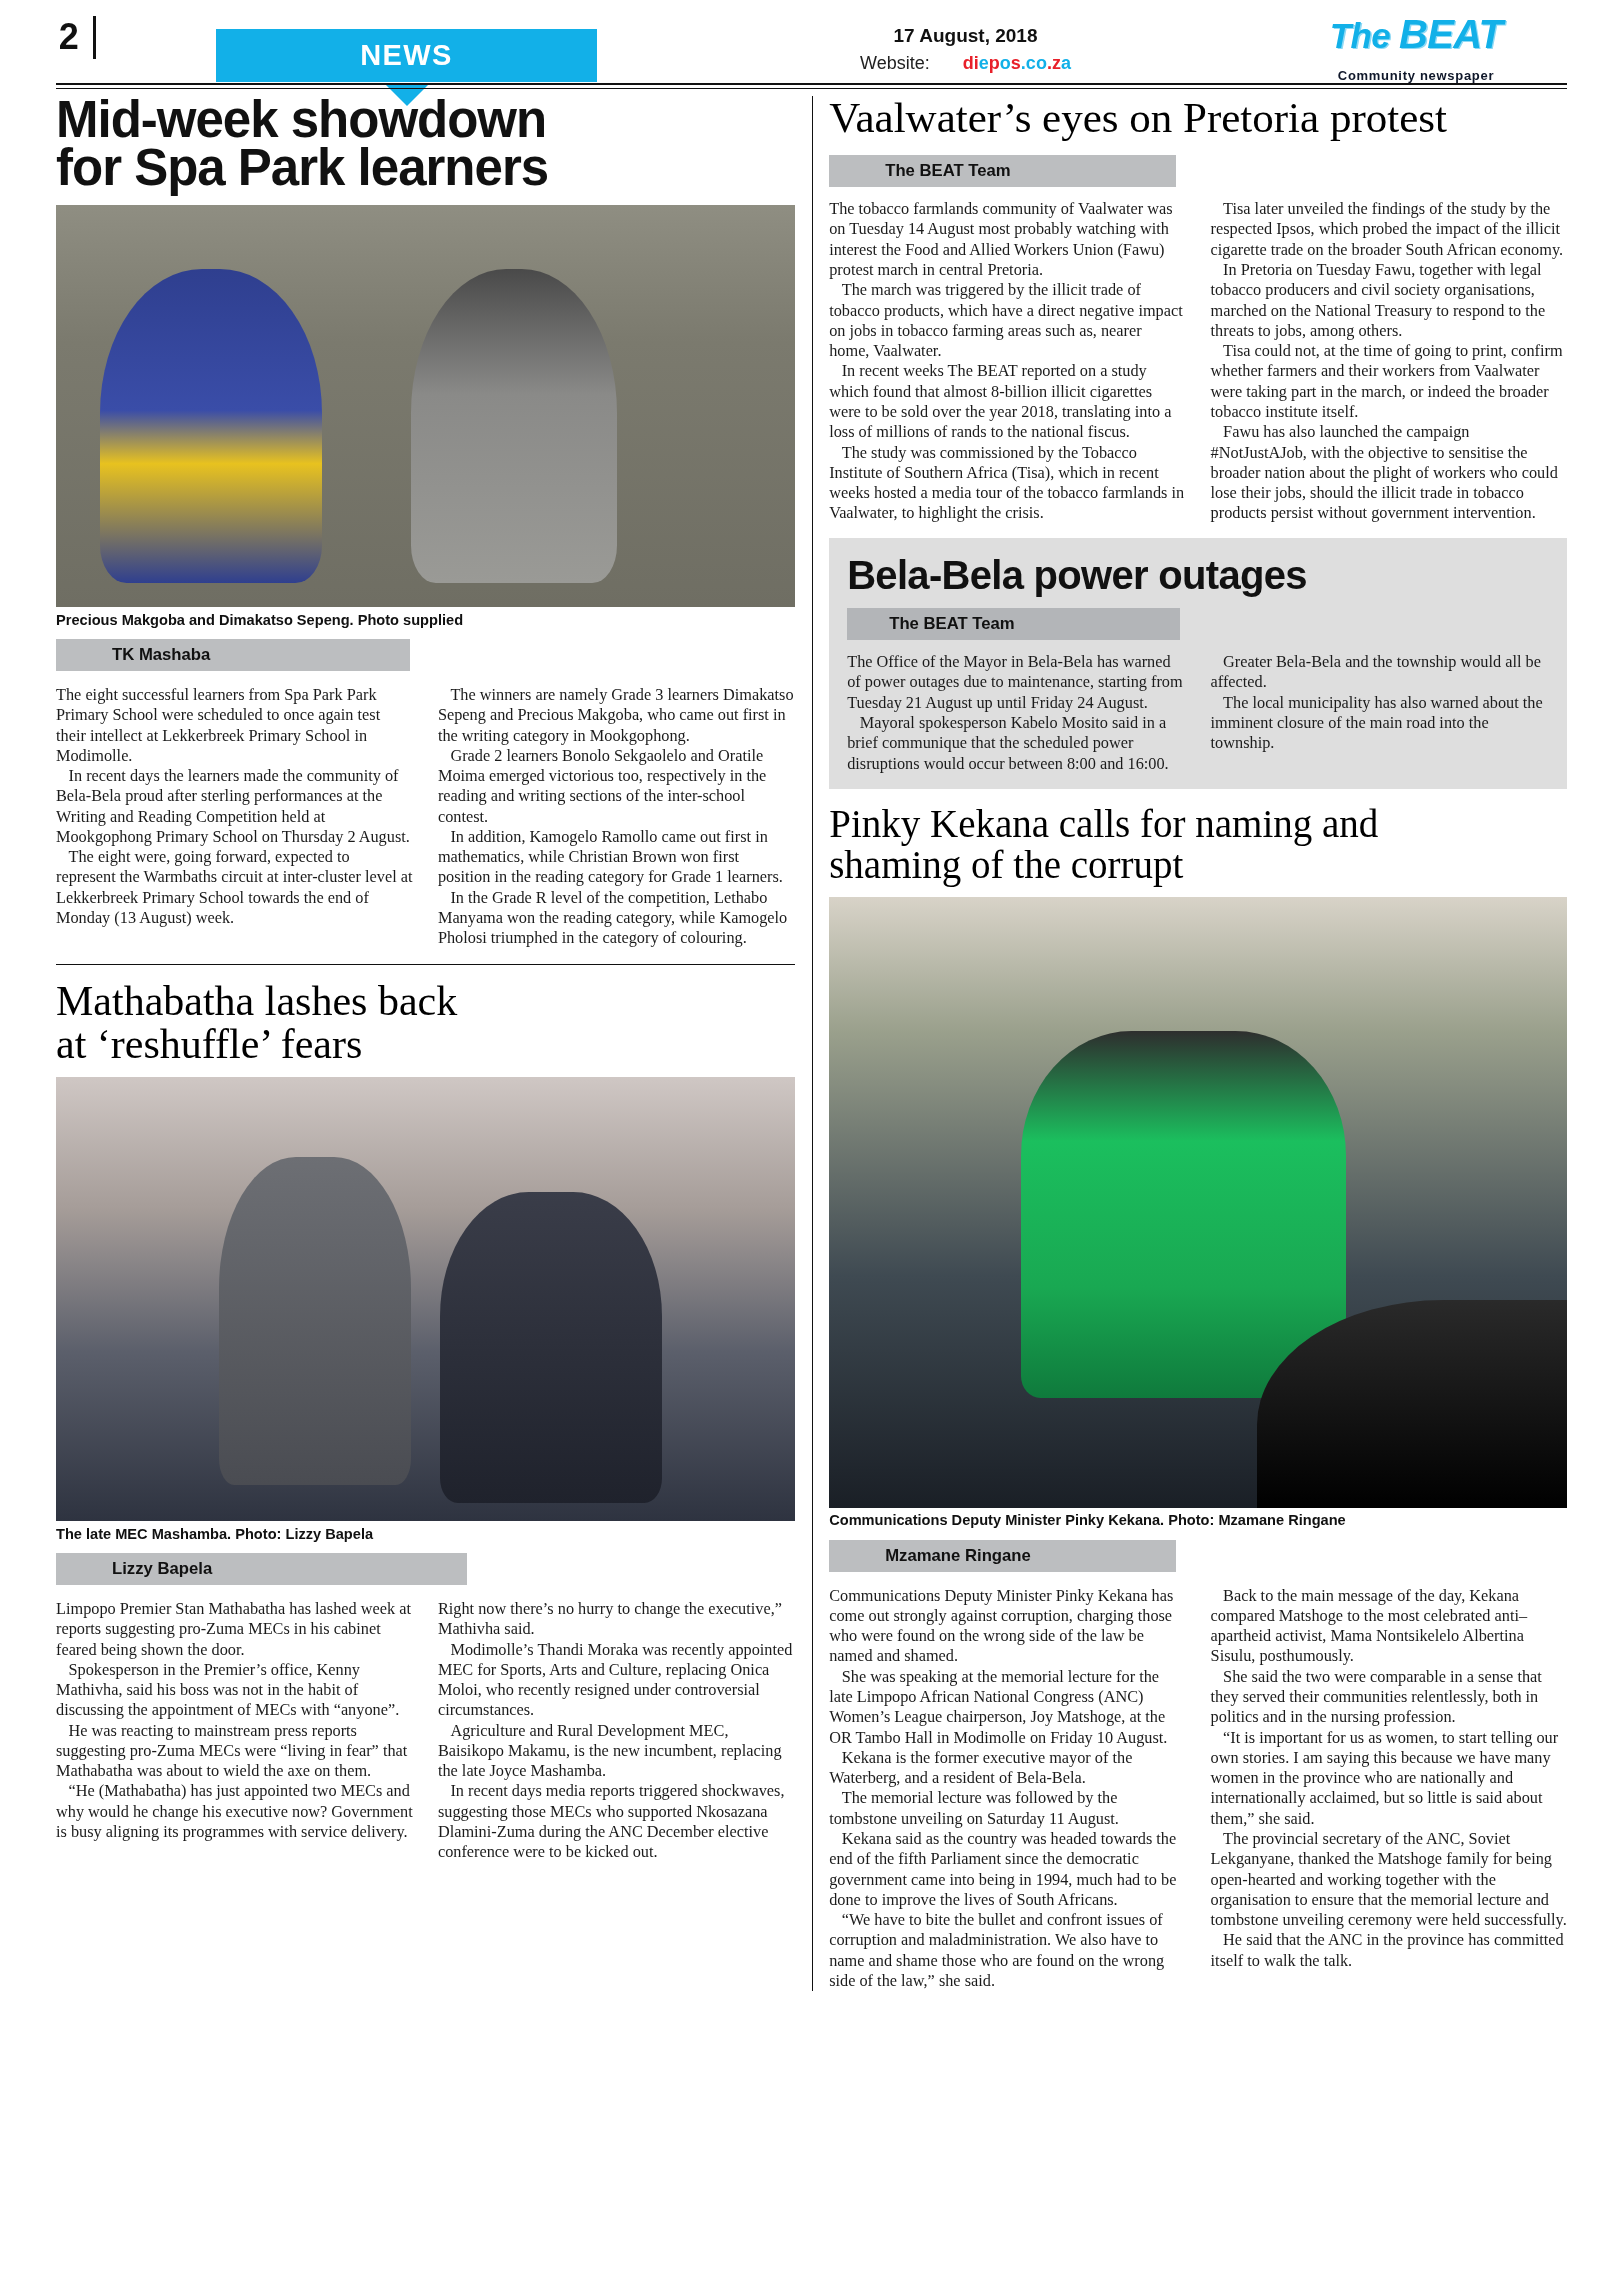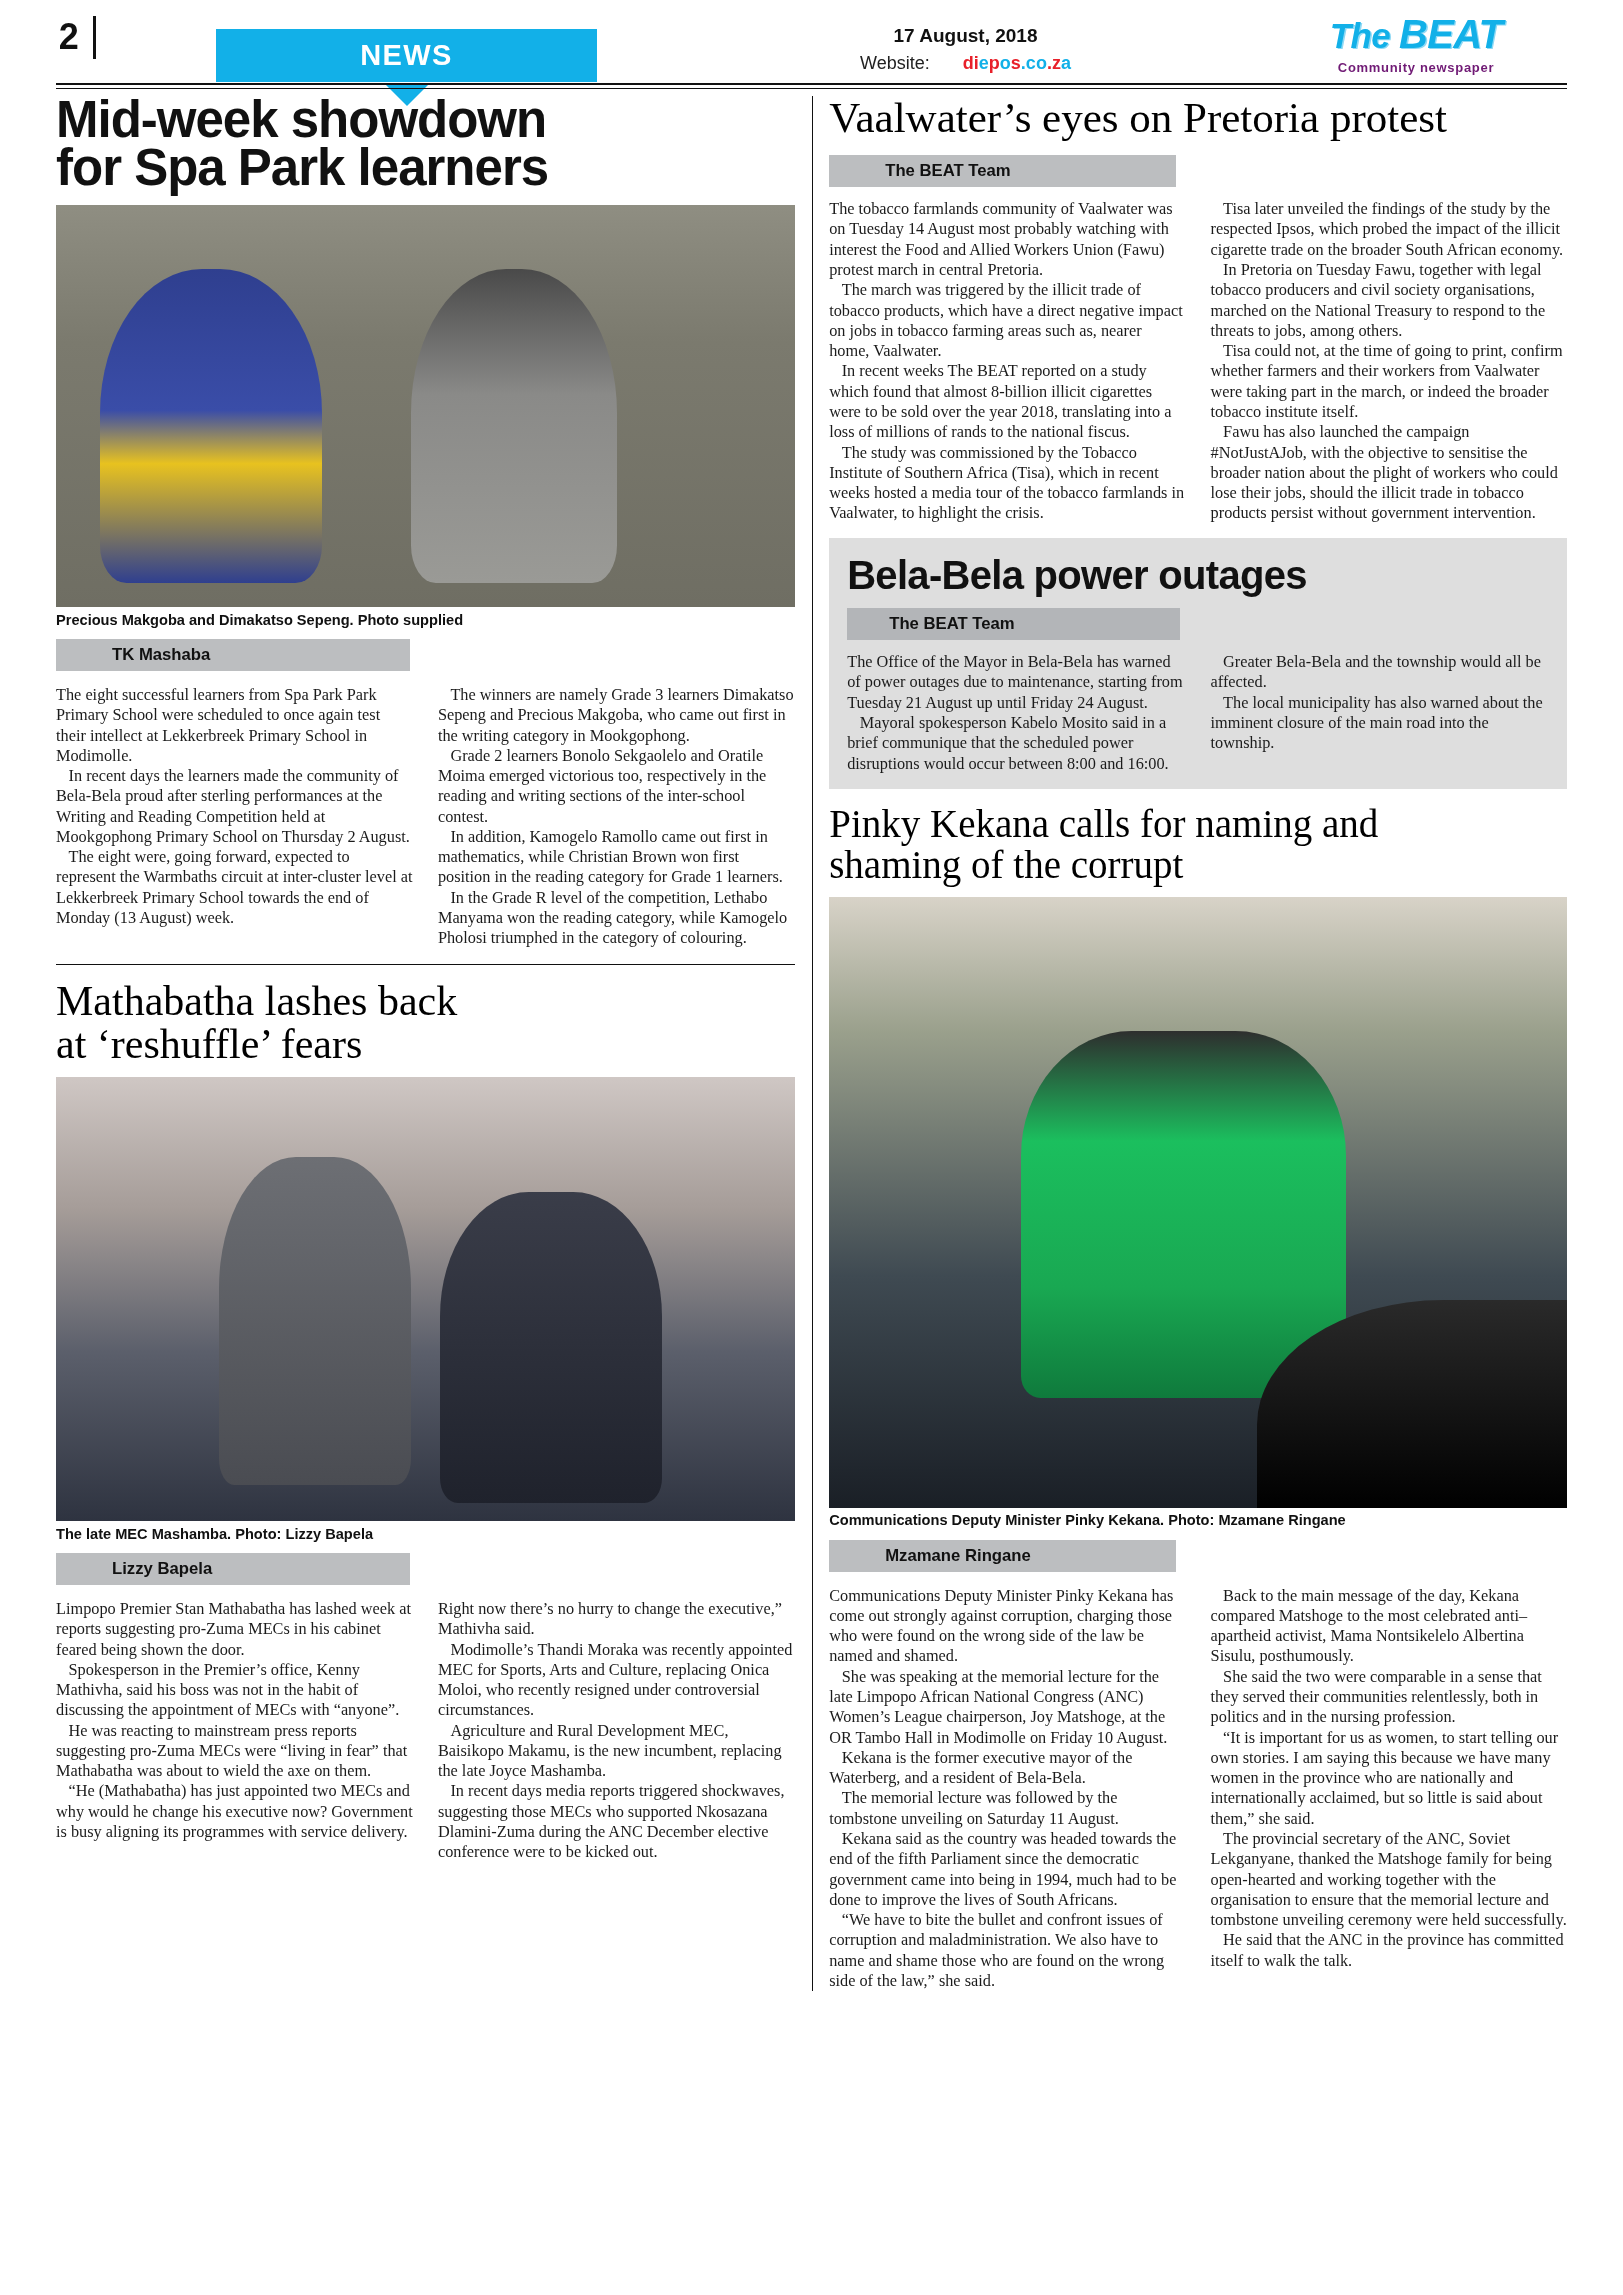--- a/index.html
+++ b/index.html
@@ -39,21 +39,21 @@
   .site-line .u { font-weight:bold;margin-left:28px; }
   .c-red { color:#e8202a; } .c-blue { color:#12b0e8; }
 
   .logo { position:absolute; left:1235px; top:12.5px; width:250px; text-align:center; }
   .logo-main {
     font-family:"Liberation Sans", sans-serif; font-weight:bold; font-style:italic;
     font-size:35px; color:#12b0e8; letter-spacing:-0.7px; line-height:1.05;
     text-shadow: 1.4px 1.4px 0 #8fd9f4;
   }
   .logo-main .beat { font-size:40px; }
-  .logo-sub { font-family:"Liberation Sans", sans-serif; font-weight:bold; font-size:13px; color:#701a75; letter-spacing:0.7px; margin-top:5px; }
+  .logo-sub { font-family:"Liberation Sans", sans-serif; font-weight:bold; font-size:13px; color:#0f172a; letter-spacing:0.7px; margin-top:13px; }
 
   .rule-top { position:absolute; left:56px; right:56px; top:83px; height:0; border-top:2.8px solid #111; }
   .rule-top::after { content:""; position:absolute; left:0; right:0; top:2.8px; height:1.4px; background:#111; }
 
   
   .body-grid { position:relative; margin-top:12.5px; display:flex; gap:0; }
   .col-left { width:756px; padding-right:16.7px; }
   .col-right { width:756px; padding-left:16.7px; border-left:1.4px solid #111; }
 
   .hl-bold {
@@ -205,21 +205,21 @@
 
       <div style="margin-top:15.3px;">
         <div class="hl-serif">
           <div>Mathabatha lashes back</div>
           <div>at ‘reshuffle’ fears</div>
         </div>
 
         <div class="photo ph-mec" style="margin-top:11px;"></div>
         <div class="caption">The late MEC Mashamba. Photo: Lizzy Bapela</div>
 
-        <div class="byline-bar" style="width:354px;">
+        <div class="byline-bar" style="width:411px;">
           <span>Lizzy Bapela</span>
         </div>
 
         <div class="twocol bodytext" style="margin-top:14px;">
           <p>Limpopo Premier Stan Mathabatha has lashed week at reports suggesting pro-Zuma MECs in his cabinet feared being shown the door.</p>
           <p>Spokesperson in the Premier’s office, Kenny Mathivha, said his boss was not in the habit of discussing the appointment of MECs with “anyone”.</p>
           <p>He was reacting to mainstream press reports suggesting pro-Zuma MECs were “living in fear” that Mathabatha was about to wield the axe on them.</p>
           <p>“He (Mathabatha) has just appointed two MECs and why would he change his executive now? Government is busy aligning its programmes with service delivery. Right now there’s no hurry to change the executive,” Mathivha said.</p>
           <p>Modimolle’s Thandi Moraka was recently appointed MEC for Sports, Arts and Culture, replacing Onica Moloi, who recently resigned under controversial circumstances.</p>
           <p>Agriculture and Rural Development MEC, Baisikopo Makamu, is the new incumbent, replacing the late Joyce Mashamba.</p>

